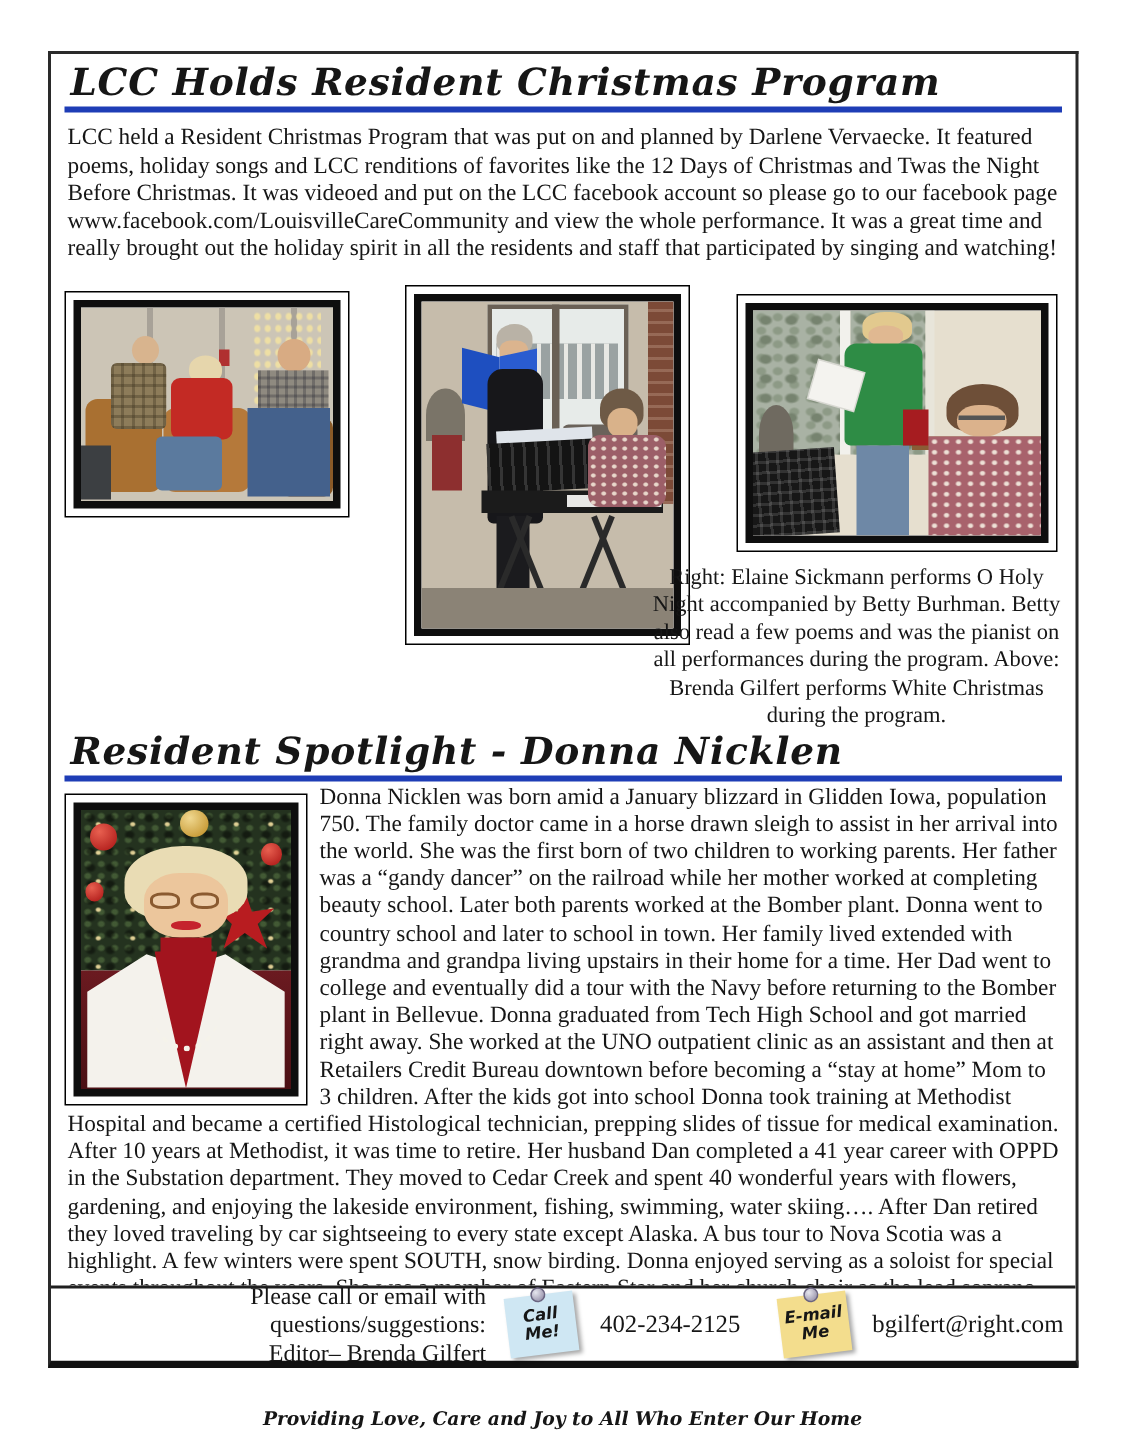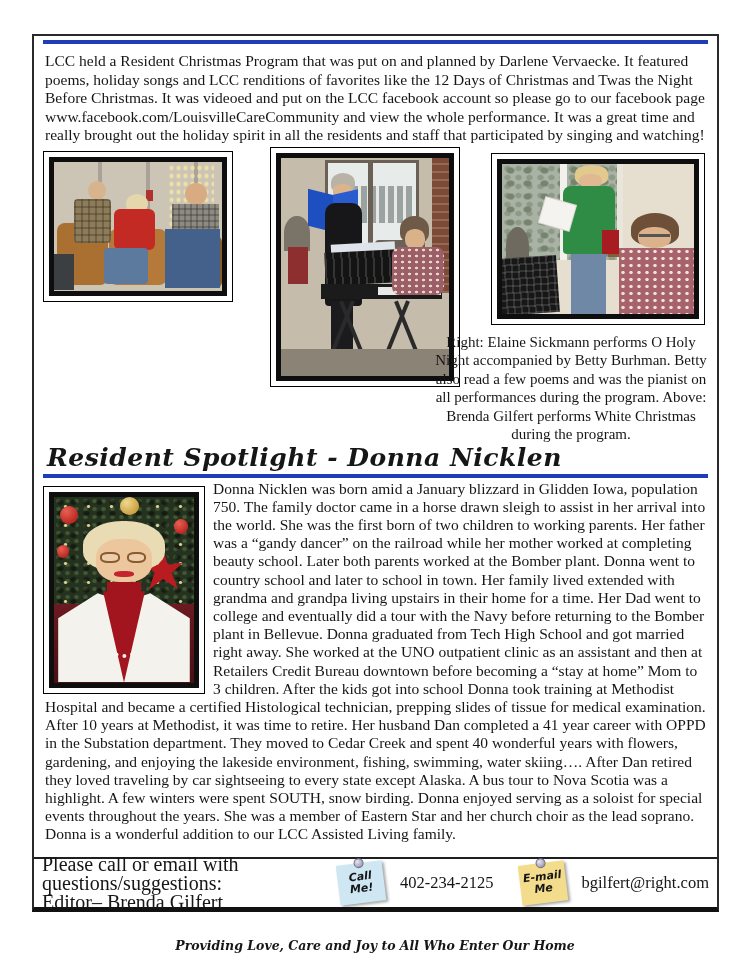--- a/index.html
+++ b/index.html
@@ -6,21 +6,21 @@
   .canvas{position:relative;width:750px;height:970px;background:#ffffff;overflow:hidden;
           font-family:"Liberation Serif", serif;color:#161616;}
   .page-box{position:absolute;left:32px;top:34px;width:687px;height:878px;background:#fff;
             border:2px solid #2a2a2a;border-bottom:5px solid #111;box-sizing:border-box;}
   .content{position:absolute;left:0;top:0;right:0;bottom:0;padding:4px 9px 54px 9px;overflow:hidden;}
 
   .script-title{font-family:"DejaVu Serif", serif;font-style:italic;font-weight:bold;
                 font-size:25px;line-height:30px;margin:0 0 1px 4px;letter-spacing:.5px;}
   .blue-rule{height:4px;background:#1e3db6;margin:0 0 2px 0;}
 
-  .body-par{font-size:15.5px;line-height:18.5px;margin:8px 2px 6px 2px;}
+  .body-par{font-size:15.5px;line-height:18.5px;margin:8px 2px 18px 2px;}
 
   
   .photo-row{position:relative;height:292px;margin-top:2px;}
   .pframe{position:absolute;background:#fff;border:1.5px solid #000;padding:5px;box-sizing:border-box;}
   .photo{position:relative;overflow:hidden;border:5px solid #0e0e0e;box-sizing:content-box;}
   .photo *{position:absolute;}
   .cap{position:absolute;font-size:15px;line-height:18.5px;text-align:center;}
 
   
   .s1-wall{inset:0;background:#ccc5b6;}
@@ -132,21 +132,21 @@
   .s4-beads{left:33%;top:51%;width:34%;height:36%;border-bottom:4px dotted #f5f3ea;border-radius:50%;box-sizing:border-box;}
 
   
   .donna-frame{float:left;margin:6px 8px 2px 0;border:1.5px solid #000;padding:5px;background:#fff;}
   .byline{font-size:15.5px;text-align:center;margin:5px 0 7px 0;}
   .bio{font-size:15.5px;line-height:18.2px;margin:0 2px;}
 
   
   .contact{position:absolute;left:0;right:0;bottom:0;height:50px;border-top:2px solid #1f1f1f;
            background:#fff;display:flex;align-items:center;padding:0 8px;box-sizing:border-box;}
-  .contact-left{width:318px;text-align:left;font-size:20px;line-height:19px;}
+  .contact-left{width:318px;text-align:right;font-size:16px;line-height:19px;}
   .note{position:relative;width:46px;height:40px;flex:0 0 auto;
         font-family:"DejaVu Sans", sans-serif;font-style:italic;font-weight:bold;font-size:11px;line-height:12px;
         display:flex;align-items:center;justify-content:center;text-align:center;
         box-shadow:2px 2px 3px rgba(0,0,0,.35);transform:rotate(-7deg);}
   .note-blue{background:#cfe7f3;margin-left:14px;}
   .note-yellow{background:#f3dd8d;margin-left:26px;}
   .pin{position:absolute;top:-5px;left:50%;margin-left:-5px;width:10px;height:10px;border-radius:50%;
        background:radial-gradient(circle at 35% 30%,#e6e6ee,#8a84a0);border:1px solid #6a6480;box-sizing:border-box;}
   .phone,.email{font-size:16.5px;margin-left:16px;white-space:nowrap;}
 
@@ -159,20 +159,21 @@
   .cap1{left:0;top:158px;width:206px;}
   .cap3{left:392px;top:182px;width:272px;}
 </style>
 </head>
 <body>
 
 <div class="canvas">
   <div class="page-box">
     <div class="content">
 
+      <h1 class="script-title">LCC Holds Resident Christmas Program</h1>
       <div class="blue-rule"></div>
       <p class="body-par">LCC held a Resident Christmas Program that was put on and planned by Darlene Vervaecke. It featured poems, holiday songs and LCC renditions of favorites like the 12 Days of Christmas and Twas the Night Before Christmas. It was videoed and put on the LCC facebook account so please go to our facebook page www.facebook.com/LouisvilleCareCommunity and view the whole performance. It was a great time and really brought out the holiday spirit in all the residents and staff that participated by singing and watching!</p>
 
       <div class="photo-row">
 
         <div class="pframe" style="left:0;top:0;">
           <div class="photo" style="width:168px;height:129px;">
             <span class="s1-wall"></span>
             <span class="s1-win"></span>
             <span class="s1-tree"></span>

